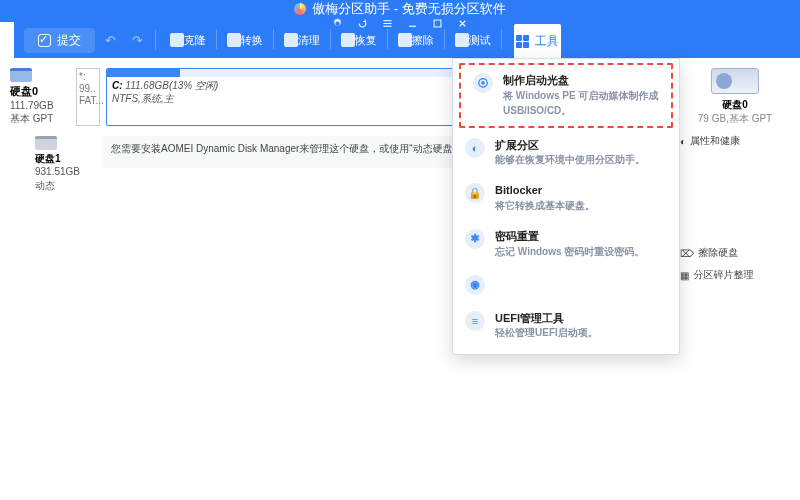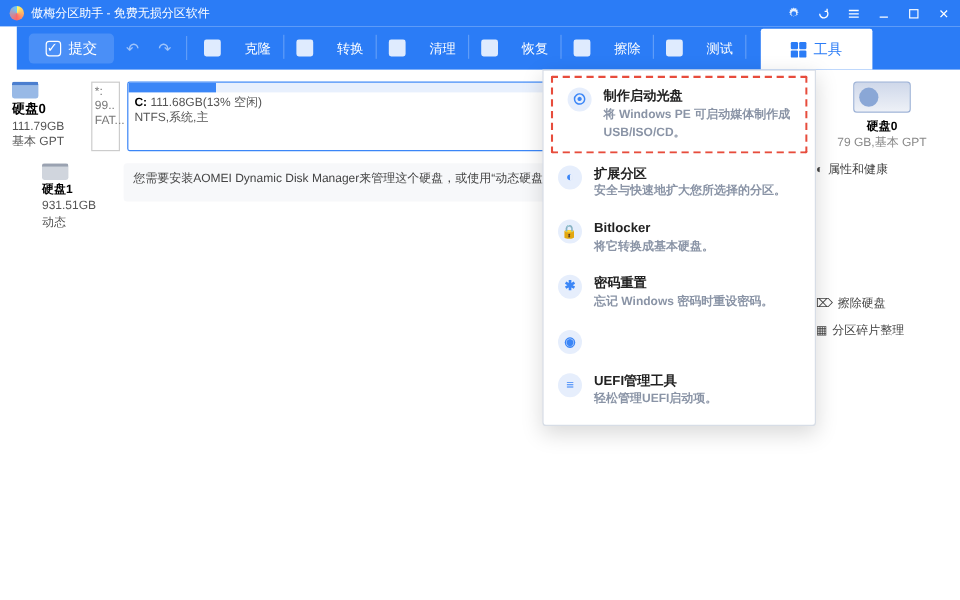--- a/index.html
+++ b/index.html
@@ -1,40 +1,40 @@
 <!DOCTYPE html>
 <html><head>
 <meta charset="utf-8">
 <style>
   * { margin: 0; padding: 0; box-sizing: border-box; font-family: "Microsoft YaHei", "Segoe UI", sans-serif; }
   body { background: #fff; width: 800px; height: 500px; overflow: hidden; position: relative; }
-  .titlebar { height: 22px; background: #2b7cf6; display: flex; align-items: center; color: #fff; font-size: 10px; padding: 0 8px; justify-content: space-between; }
+  .titlebar { height: 22px; background: #2b7cf6; display: flex; align-items: center; color: #fff; font-size: 13px; padding: 0 8px; justify-content: space-between; flex-direction: column; }
   .titlebar-left { display: flex; align-items: center; gap: 6px; }
   .logo { width: 12px; height: 12px; border-radius: 50%; background: conic-gradient(#ff6, #f66, #6cf); }
   .titlebar-right { display: flex; gap: 14px; }
   .tb-ico { width: 11px; height: 11px; display: inline-block; }
   .toolbar { height: 36px; background: #2b7cf6; display: flex; align-items: center; padding: 0 10px; gap: 4px; margin-left: 14px; }
   .btn-commit { background: rgba(255,255,255,.15); border-radius: 4px; padding: 4px 14px; display: flex; align-items: center; gap: 6px; color: #fff; font-size: 12px; }
   .chk { width: 13px; height: 13px; border: 1.5px solid #fff; border-radius: 3px; position: relative; }
   .chk:after { content: "✓"; position: absolute; top: -2px; left: 0; font-size: 11px; }
   .undo, .redo { color: rgba(255,255,255,.55); font-size: 13px; padding: 0 6px; }
   .tb-sep { width: 1px; height: 20px; background: rgba(255,255,255,.25); margin: 0 2px; }
-  .tb-item { display: flex; align-items: center; gap: 20px; color: #fff; font-size: 11px; padding: 4px 8px; justify-content: flex-end; }
+  .tb-item { display: flex; align-items: center; gap: 0; color: #fff; font-size: 11px; padding: 4px 8px; justify-content: flex-end; }
   .tb-ico2 { width: 14px; height: 14px; background: rgba(255,255,255,.85); border-radius: 2px; }
-  .tab-tools { background: #fff; height: 34px; display: flex; align-items: center; gap: 6px; padding: 0 25px; color: #2b7cf6; font-size: 12px; font-weight: 500; border-radius: 2px 2px 0 0; margin-left: 6px; margin-top: 2px; }
+  .tab-tools { background: #fff; height: 34px; display: flex; align-items: center; gap: 6px; padding: 0 2px; color: #2b7cf6; font-size: 12px; font-weight: 500; border-radius: 2px 2px 0 0; margin-left: 6px; margin-top: 2px; }
   .tab-tools .grid-ico { display: grid; grid-template-columns: 6px 6px; grid-template-rows: 6px 6px; gap: 1px; }
   .tab-tools .grid-ico span { background: #2b7cf6; border-radius: 1px; }
   .content { position: absolute; top: 58px; left: 0; right: 0; bottom: 0; display: flex; }
   .main { flex: 1; padding: 10px; }
   .disk-row { display: flex; gap: 6px; margin-bottom: 10px; align-items: stretch; }
   .disk-label { width: 60px; font-size: 10px; line-height: 1.35; color: #555; }
   .disk-label b { font-size: 11px; color: #000; display: block; }
   .disk-icon { width: 22px; height: 14px; background: #98b9e6; border-radius: 2px; margin-bottom: 2px; border-top: 3px solid #4b7ecf; }
   .part-unknown { width: 24px; border: 1px solid #ccc; font-size: 10px; color: #777; padding: 2px; line-height: 1.2; }
-  .part-c { flex: 1; border: 1px solid #3b86f7; border-radius: 2px; overflow: hidden; position: relative; }
+  .part-c { flex: 1; border: 1px solid #3b86f7; border-radius: 2px; overflow: hidden; position: relative; font-style: italic; }
   .part-c .bar { height: 8px; background: linear-gradient(90deg, #3b86f7 0%, #3b86f7 13%, #e8f0fd 13%, #e8f0fd 100%); }
   .part-c .meta { font-size: 10px; padding: 2px 5px; line-height: 1.3; color: #555; }
   .part-c .meta b { color: #000; }
   .dyn-row { display: flex; gap: 8px; }
   .dyn-label { width: 60px; font-size: 10px; color: #555; line-height: 1.35; margin-left: 25px; }
   .disk-icon2 { width: 22px; height: 14px; background: #d0d5dd; border-radius: 2px; margin-bottom: 2px; border-top: 3px solid #9aa2b1; }
   .dyn-msg { flex: 1; background: #f7f8fa; border-radius: 3px; padding: 6px 8px; font-size: 10px; color: #444; height: 32px; }
   .rightcol { width: 120px; padding: 10px 10px 0 0; font-size: 10px; }
   .disk-big { margin-bottom: 6px; }
   .disk-img { width: 48px; height: 26px; background: linear-gradient(#cfd8ea,#eef1f7); border: 1px solid #9db2d6; border-radius: 3px; margin: 0 auto 4px; position: relative; }
@@ -191,21 +191,21 @@
 </div>
 
 <div class="dropdown">
   <div id="dd-list">
       <div class="dd-item dd-hl">
         <div class="ico">⦿</div>
         <div class="txt"><b>制作启动光盘</b><span>将 Windows PE 可启动媒体制作成 USB/ISO/CD。</span></div>
       </div>
       <div class="dd-item">
         <div class="ico">◐</div>
-        <div class="txt"><b>扩展分区</b><span>安全与快速地扩大您所选择的分区。</span></div>
+        <div class="txt"><b>扩展分区</b><span>能够在恢复环境中使用分区助手。</span></div>
       </div>
       <div class="dd-item">
         <div class="ico">🔒</div>
         <div class="txt"><b>Bitlocker</b><span>将它转换成基本硬盘。</span></div>
       </div>
       <div class="dd-item">
         <div class="ico">✱</div>
         <div class="txt"><b>密码重置</b><span>忘记 Windows 密码时重设密码。</span></div>
       </div>
       <div class="dd-item">

